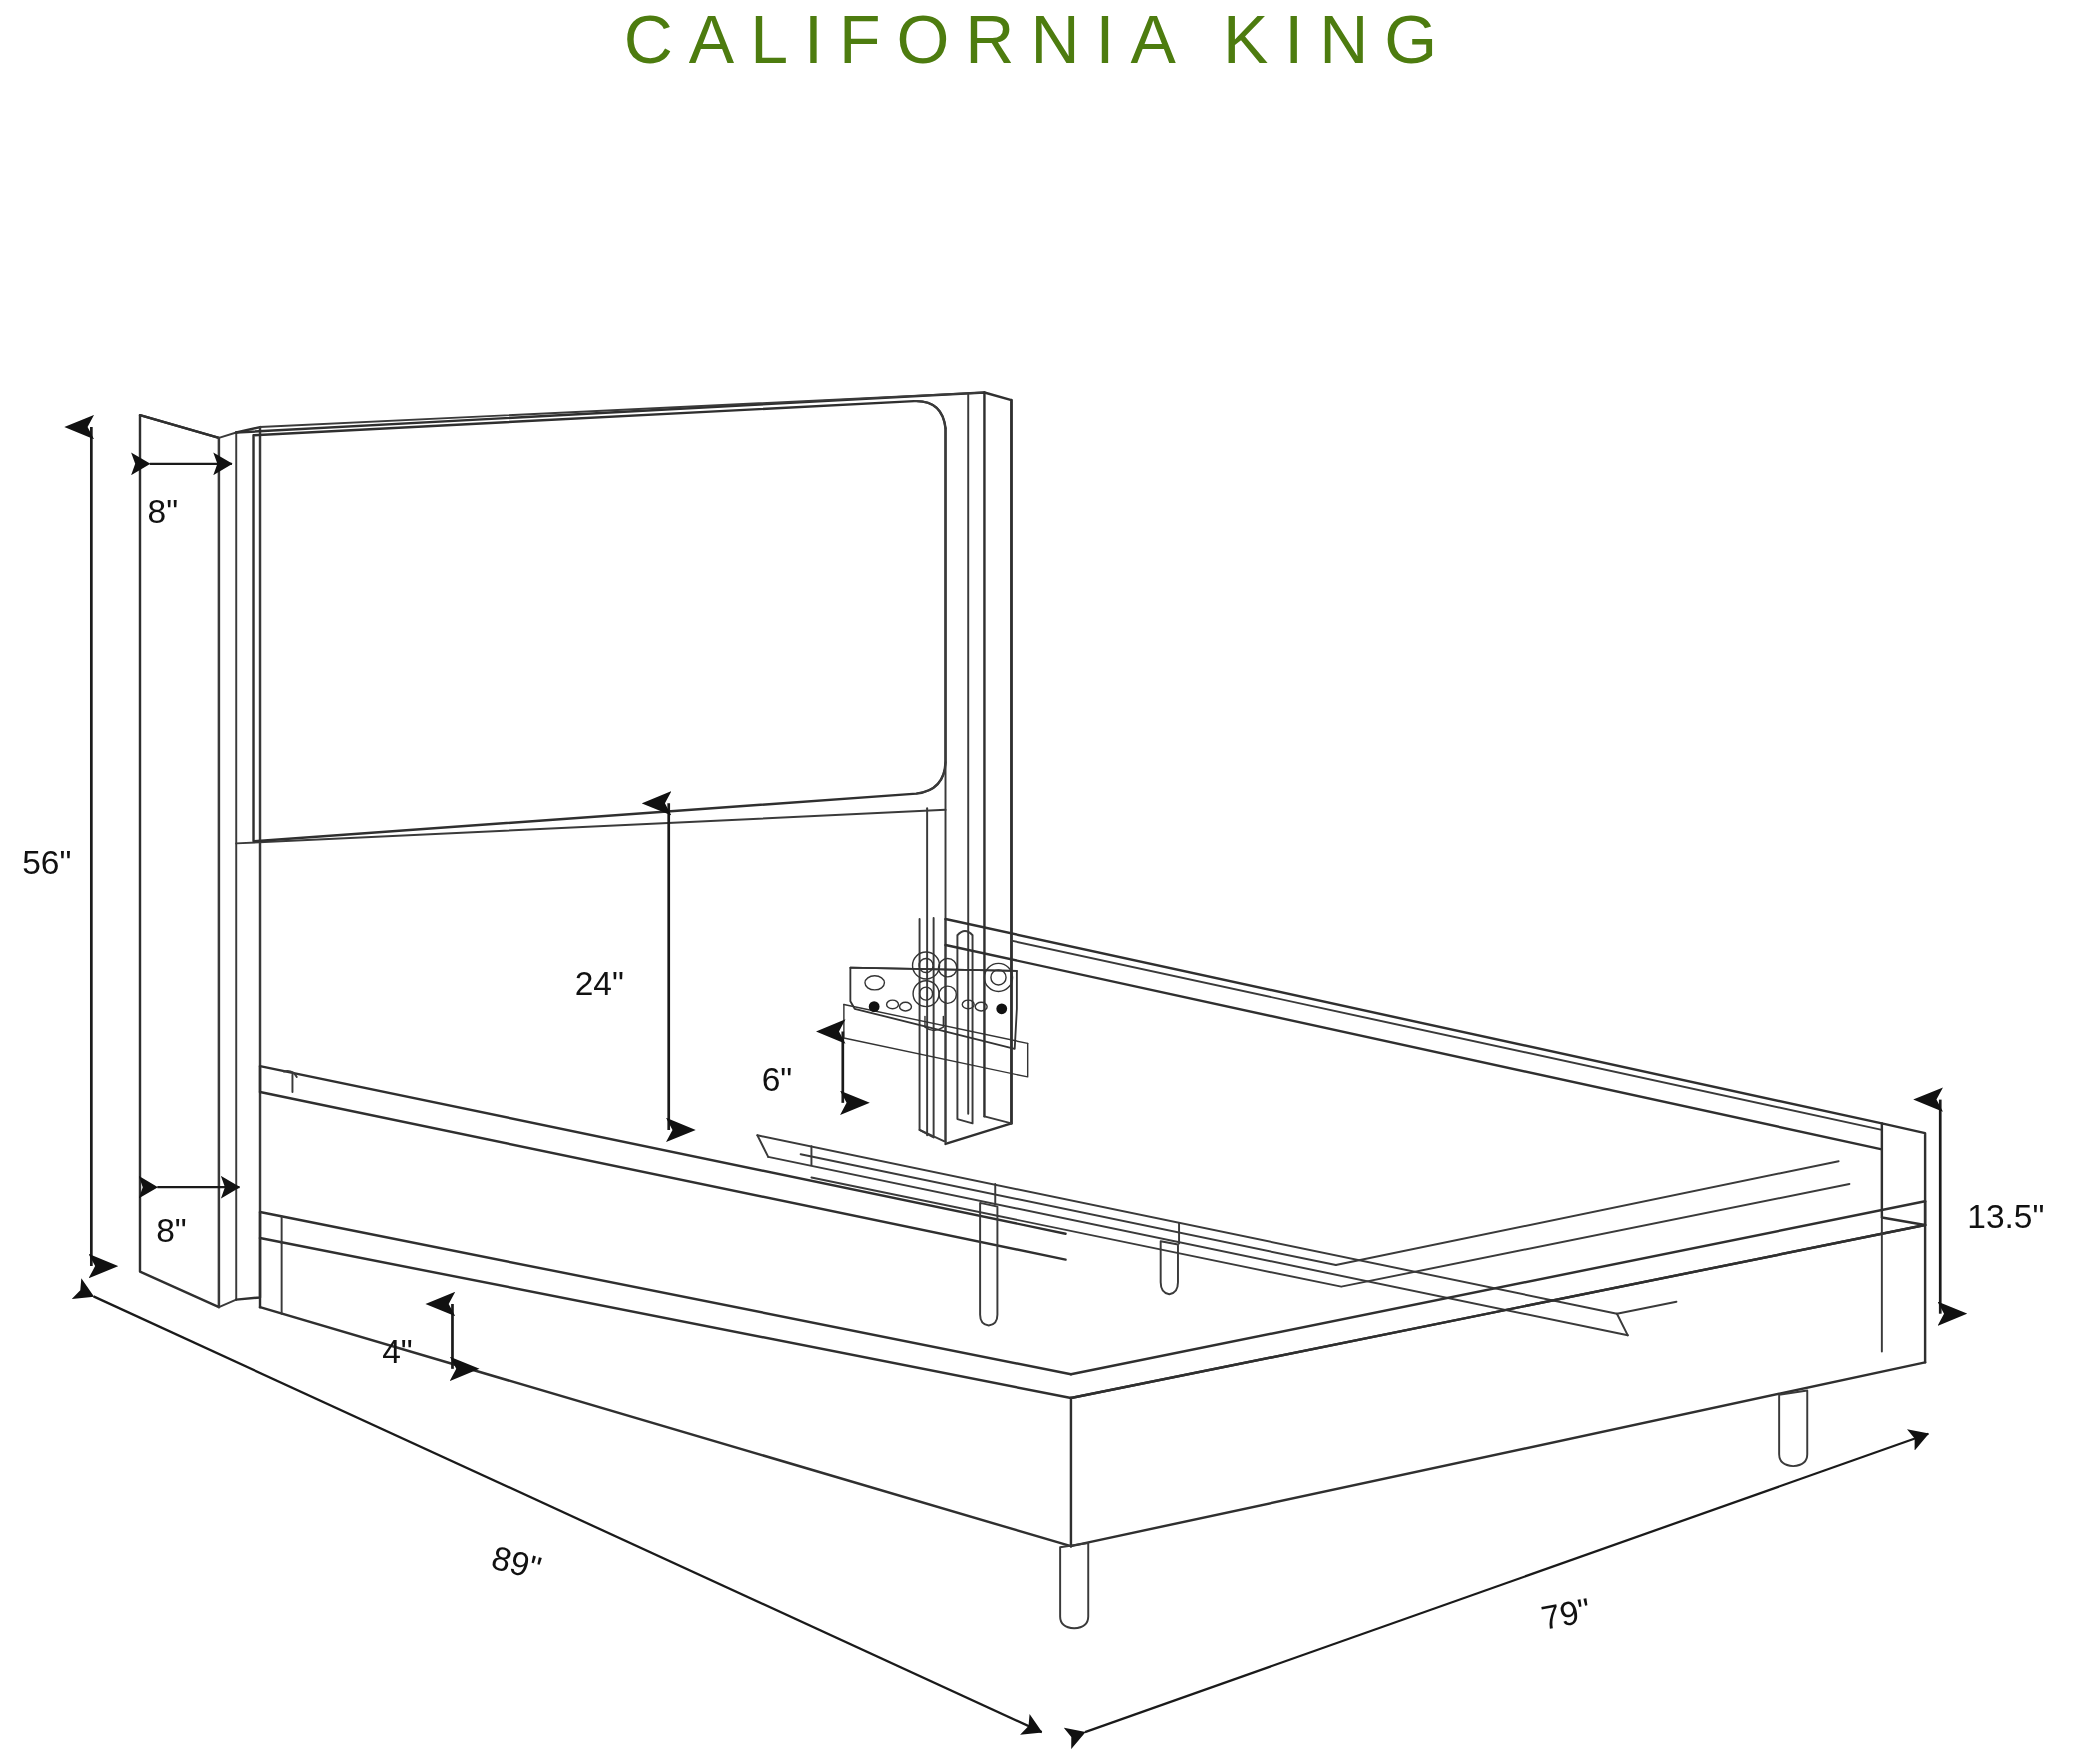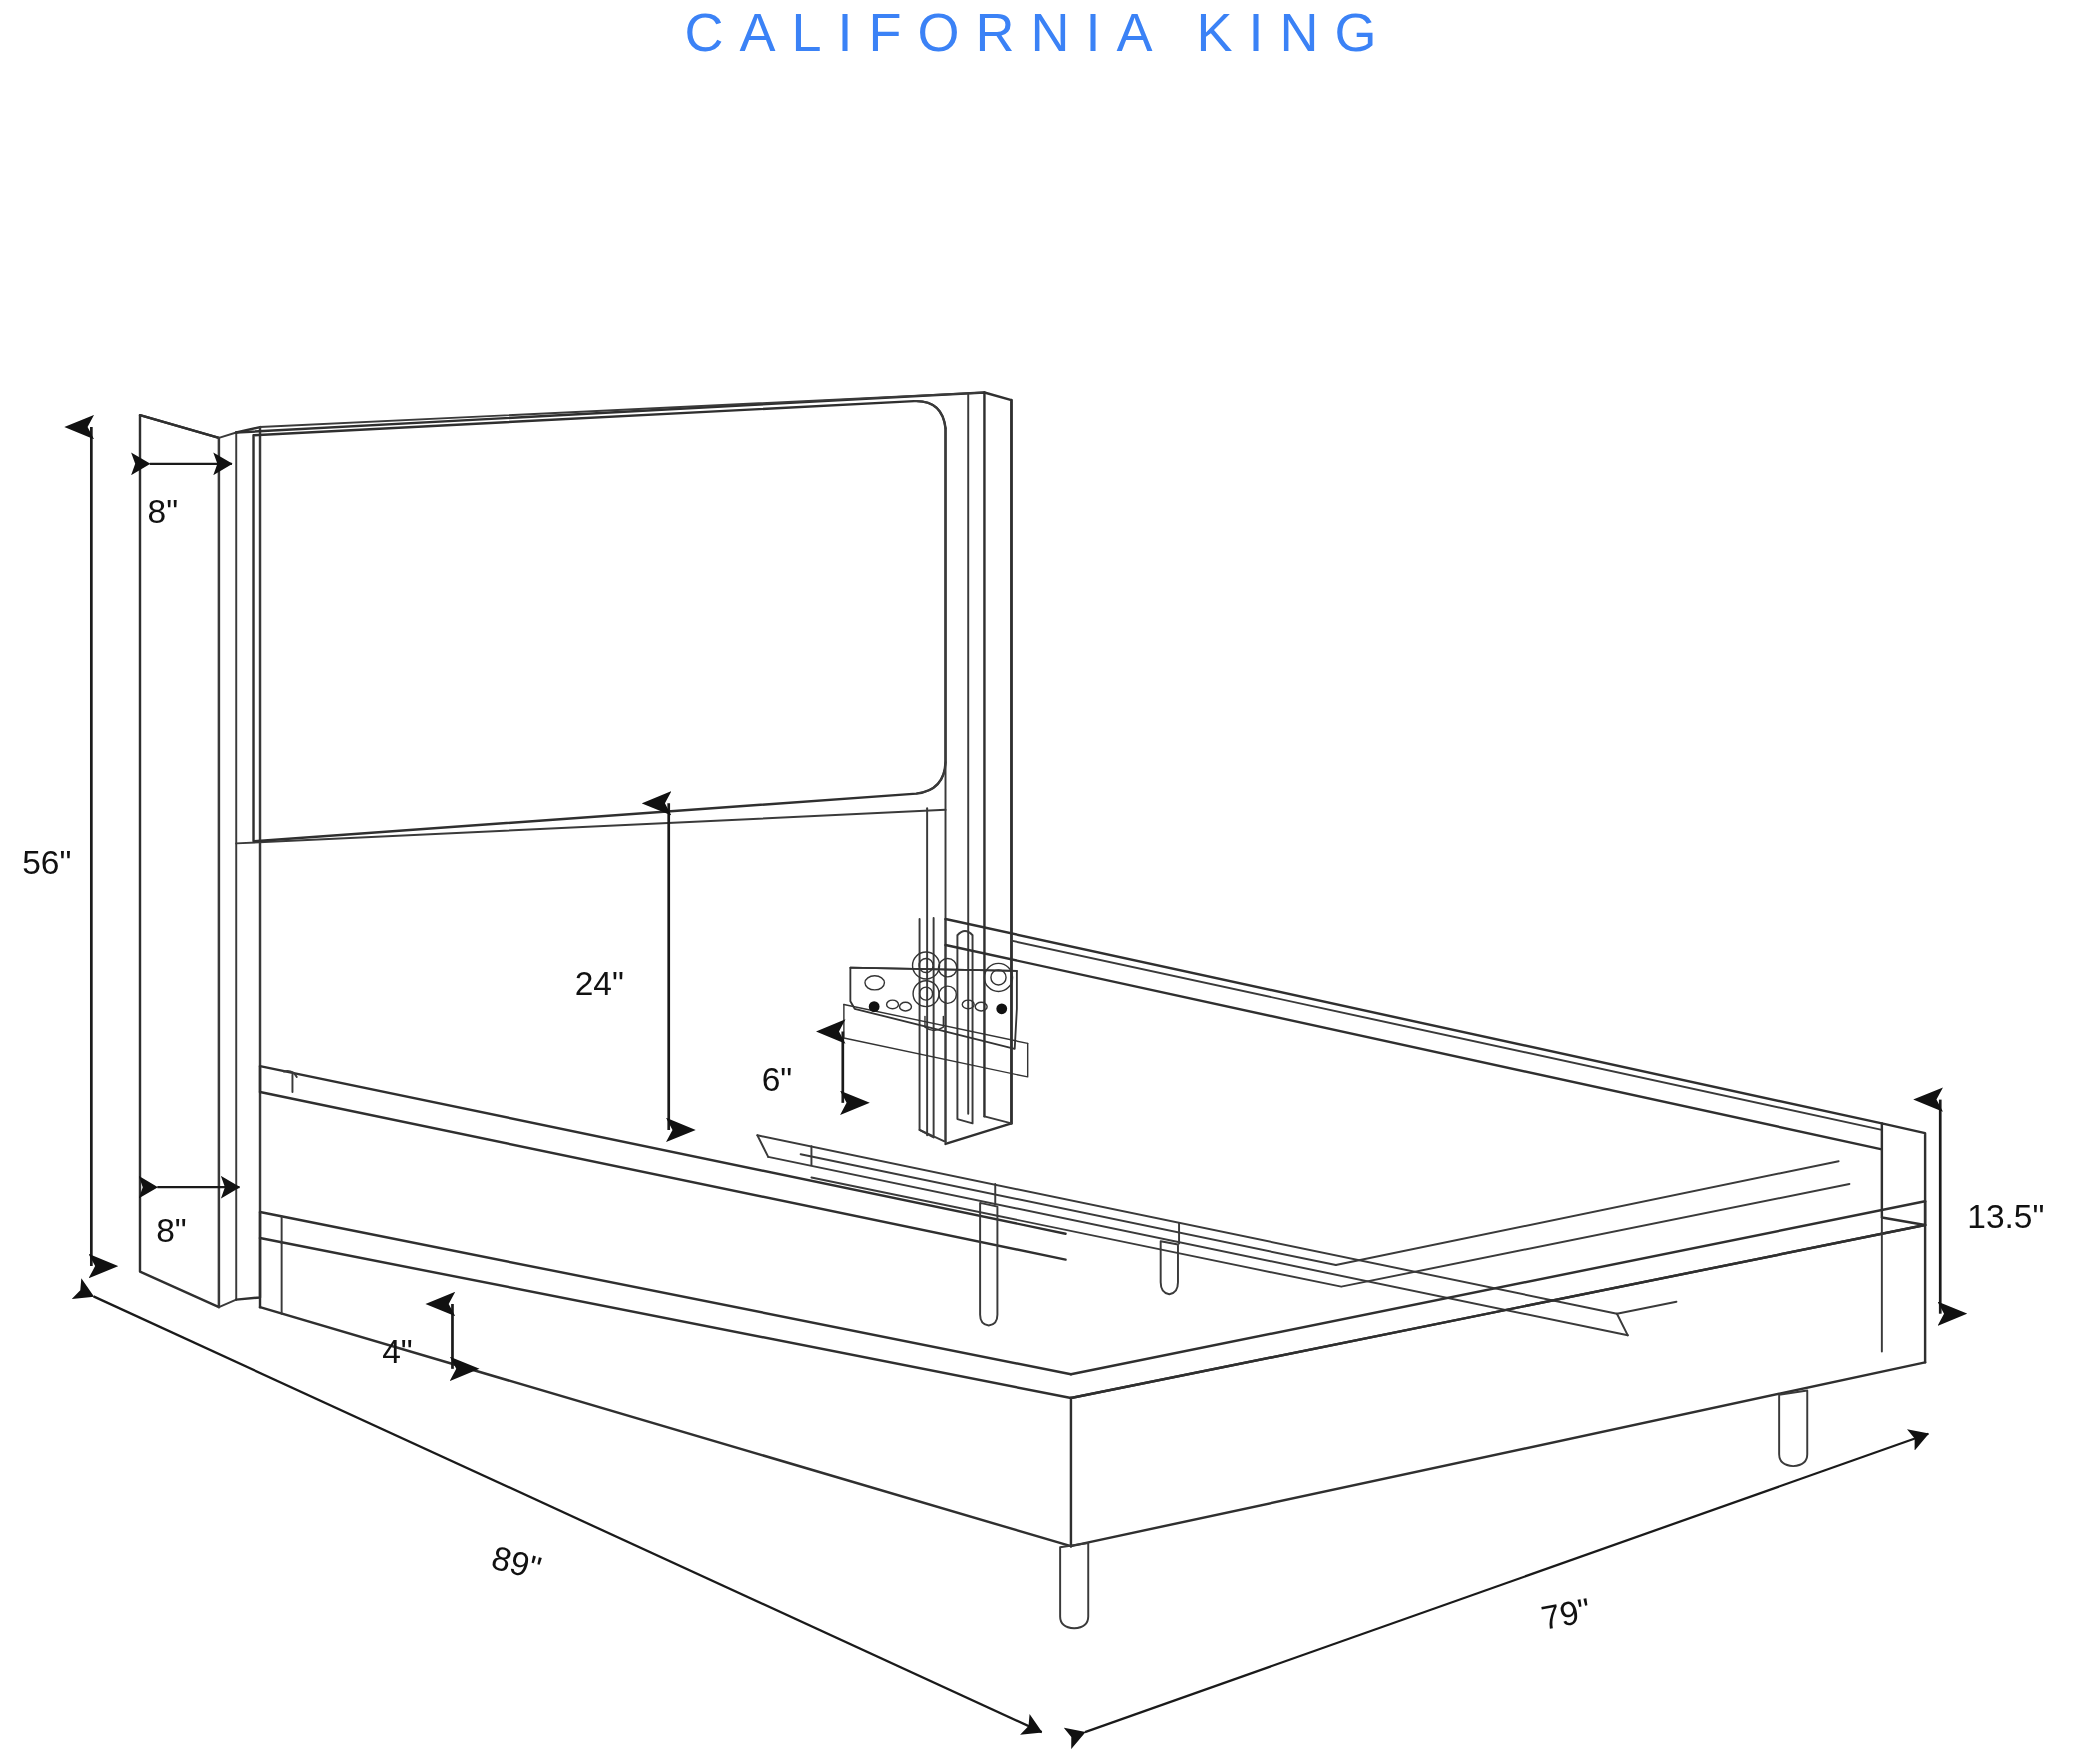--- a/index.html
+++ b/index.html
@@ -23,23 +23,23 @@
     height: 1757px;
   }
   .page-title {
     position: absolute;
     left: 0;
     top: 4.3px;
     width: 2077px;
     text-align: center;
     font-family: "Liberation Sans", sans-serif;
     font-weight: 300;
-    font-size: 54px;
+    font-size: 68px;
     letter-spacing: 16px;
-    color: #3b82f6;
+    color: #4d7c0f;
     white-space: nowrap;
     line-height: 1.05;
   }
   svg.drawing {
     position: absolute;
     left: 0;
     top: 0;
     width: 2077px;
     height: 1757px;
     display: block;

